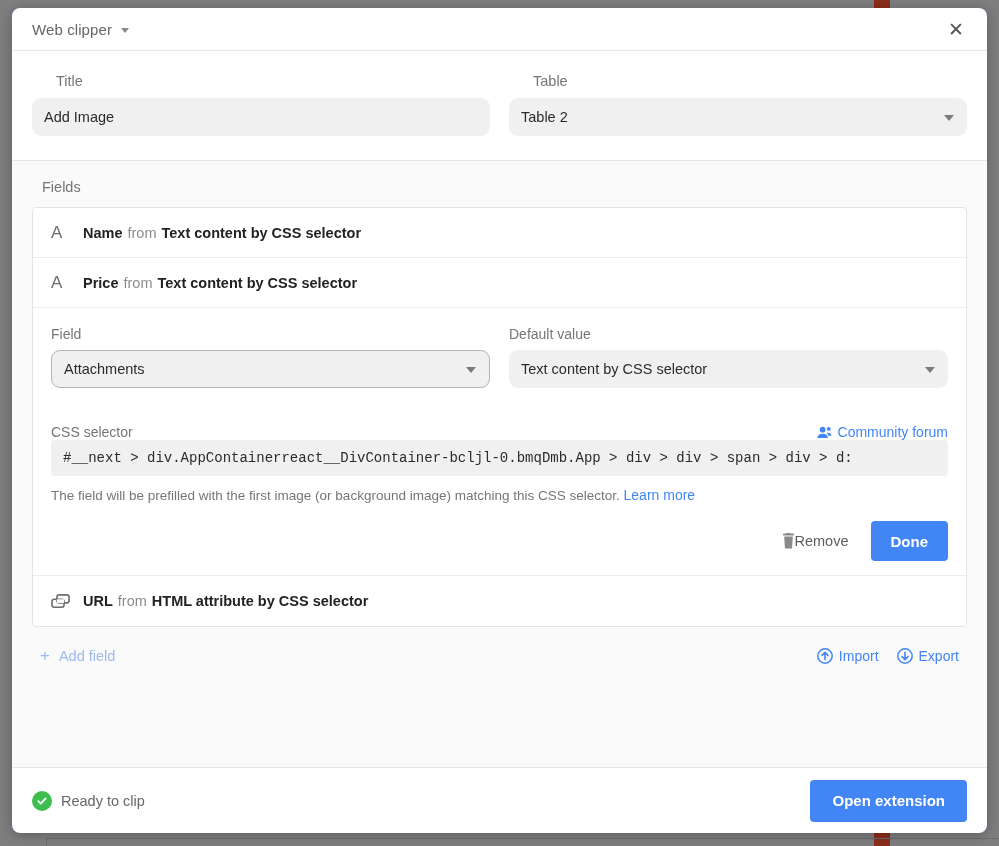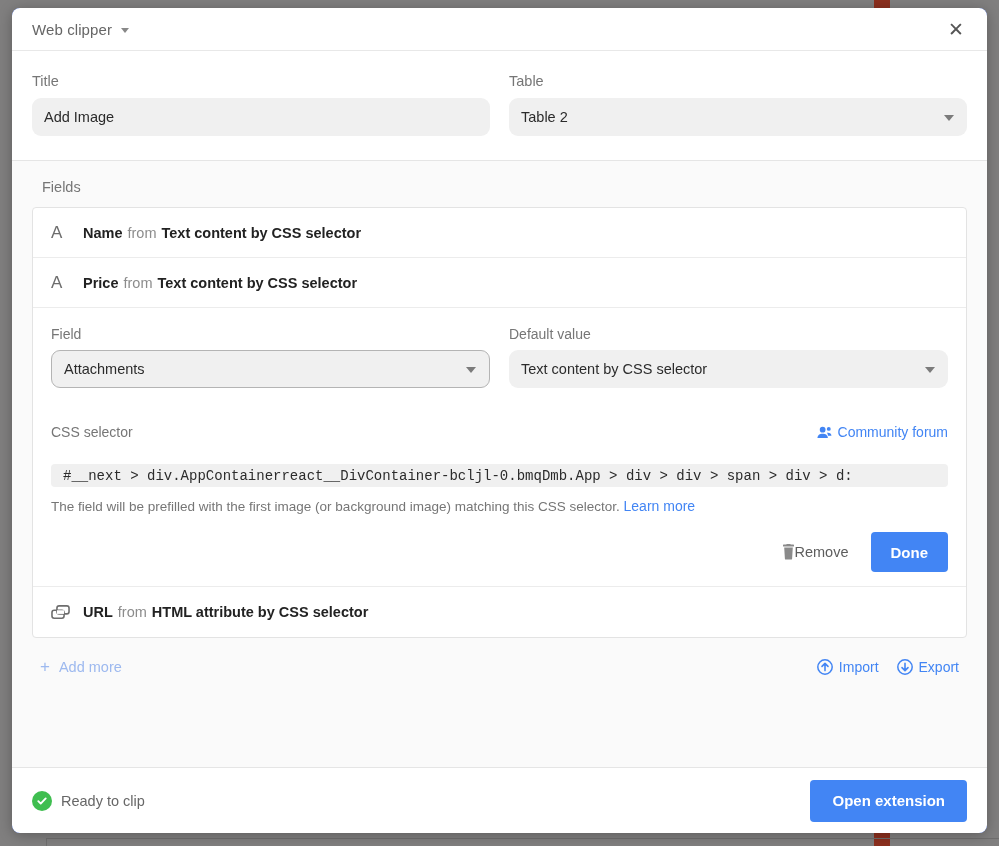--- a/index.html
+++ b/index.html
@@ -115,20 +115,21 @@
     background: #fff;
     border-bottom: 1px solid #e5e5e5;
     box-sizing: border-box;
   }
   .form-col { flex: 1 1 0; min-width: 0; }
   .fld-label {
     font-size: 14.5px;
     color: #767676;
     margin-bottom: 9px;
     display: block;
+    margin-left: 24px;
   }
   .soft-input {
     height: 38px;
     background: #f0f0f0;
     border-radius: 9px;
     border: none;
     display: flex;
     align-items: center;
     padding: 0 12px;
     font-size: 14.5px;
@@ -223,35 +224,35 @@
   .sub-label {
     font-size: 14px;
     color: #767676;
     margin-bottom: 8px;
     display: block;
   }
   .selector-head {
     display: flex;
     align-items: center;
     justify-content: space-between;
-    margin-bottom: 24px;
+    margin-bottom: 0;
     gap: 36px;
   }
   .link-blue {
     color: #4285f4;
     font-size: 14px;
     text-decoration: none;
     display: inline-flex;
     align-items: center;
     gap: 6px;
     cursor: pointer;
     justify-content: flex-end;
   }
   .code-input {
-    height: 23px;
+    height: 36px;
     background: #f0f0f0;
     border-radius: 4px;
     display: flex;
     align-items: center;
     padding: 0 12px;
     font-family: "Liberation Mono", monospace;
     font-size: 14px;
     color: #2b2b2b;
     white-space: nowrap;
     overflow: hidden;
@@ -480,21 +481,21 @@
         <span class="row-name">URL</span>
         <span class="row-from">from</span>
         <span class="row-source">HTML attribute by CSS selector</span>
       </div>
 
     </div>
 
     <div class="list-footer">
       <button class="add-field">
         <span class="plus-sign">+</span>
-        <span>Add more</span>
+        <span>Add field</span>
       </button>
       <div class="io-links">
         <a class="link-blue">
           <span style="display:inline-flex;">
             <svg width="16" height="16" viewBox="0 0 16 16" aria-hidden="true">
               <circle cx="8" cy="8" r="7.2" fill="none" stroke="#4285f4" stroke-width="1.5"></circle>
               <path d="M8 11.6V4.8M8 4.4l3 3M8 4.4l-3 3" fill="none" stroke="#4285f4" stroke-width="1.6" stroke-linecap="round" stroke-linejoin="round"></path>
             </svg>
           </span>
           <span>Import</span>

